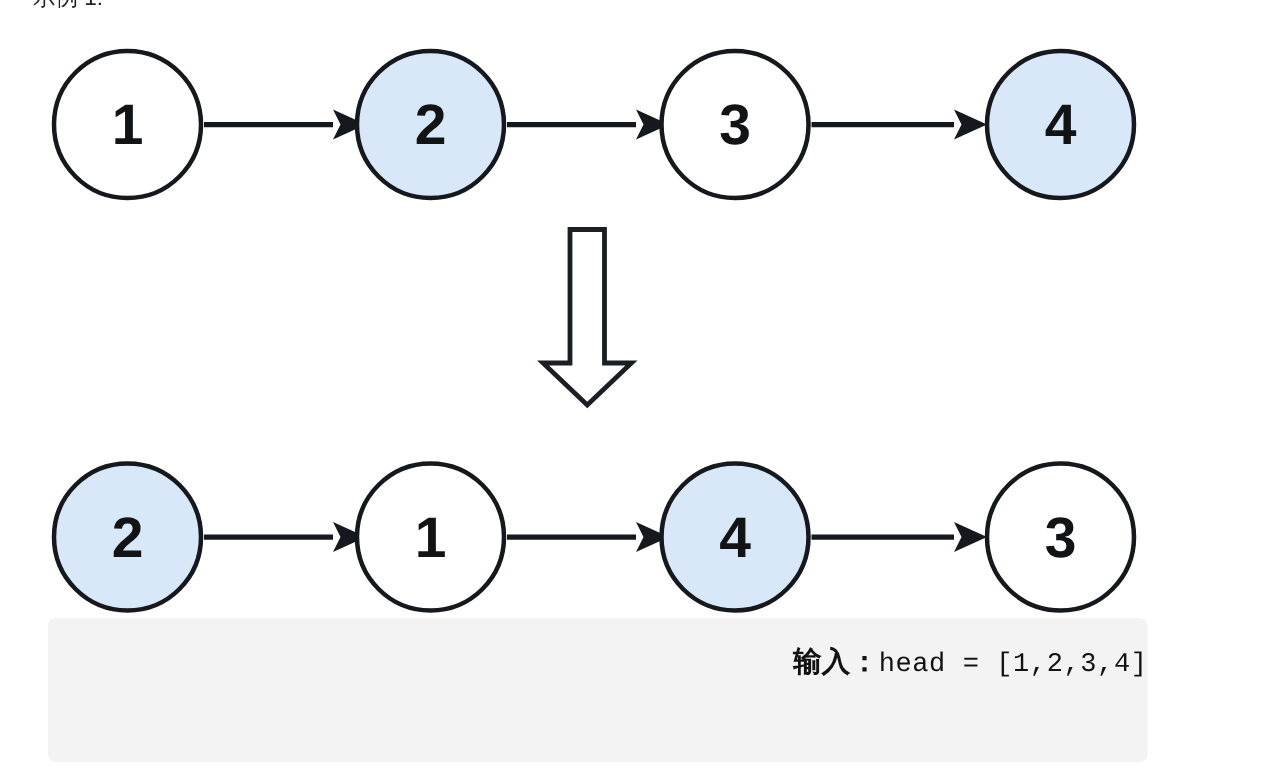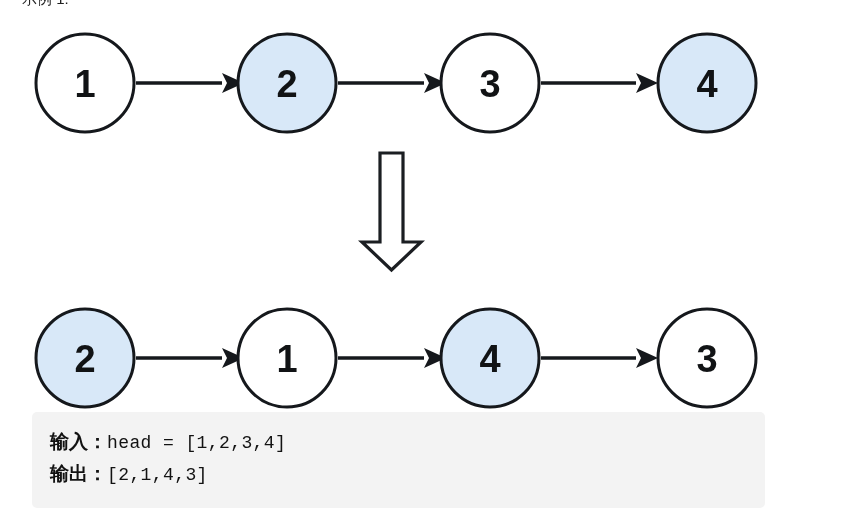--- a/index.html
+++ b/index.html
@@ -91,20 +91,21 @@
     border-radius: 5px;
     box-sizing: border-box;
     padding: 14px 0 0 18px;
   }
   .caption-line {
     display: block;
     white-space: nowrap;
     line-height: 32px;
     height: 32px;
     font-size: 19px;
+    text-align: right;
   }
   .caption-key {
     font-family: "Liberation Sans", "DejaVu Sans", sans-serif;
     font-weight: 700;
     font-size: 19px;
     color: #121212;
   }
   .caption-val {
     font-family: "Liberation Mono", "DejaVu Sans Mono", monospace;
     font-weight: 400;
@@ -203,16 +204,13 @@
       </g>
     </g>
 
   </svg>
 </div>
 
 <div class="caption-panel">
   <span class="caption-line">
     <span class="caption-key">输入：</span><span class="caption-val">head = [1,2,3,4]</span>
   </span>
-  <span class="caption-line">
-    <span class="caption-key">输出：</span><span class="caption-val">[2,1,4,3]</span>
-  </span>
 </div>
 
 </body></html>

